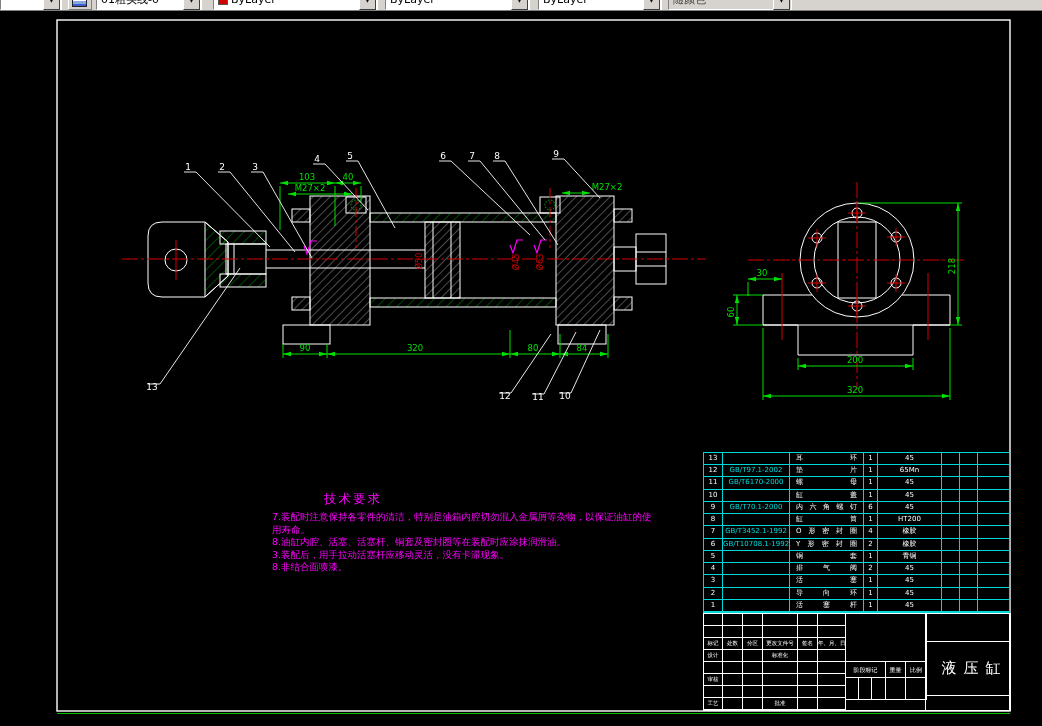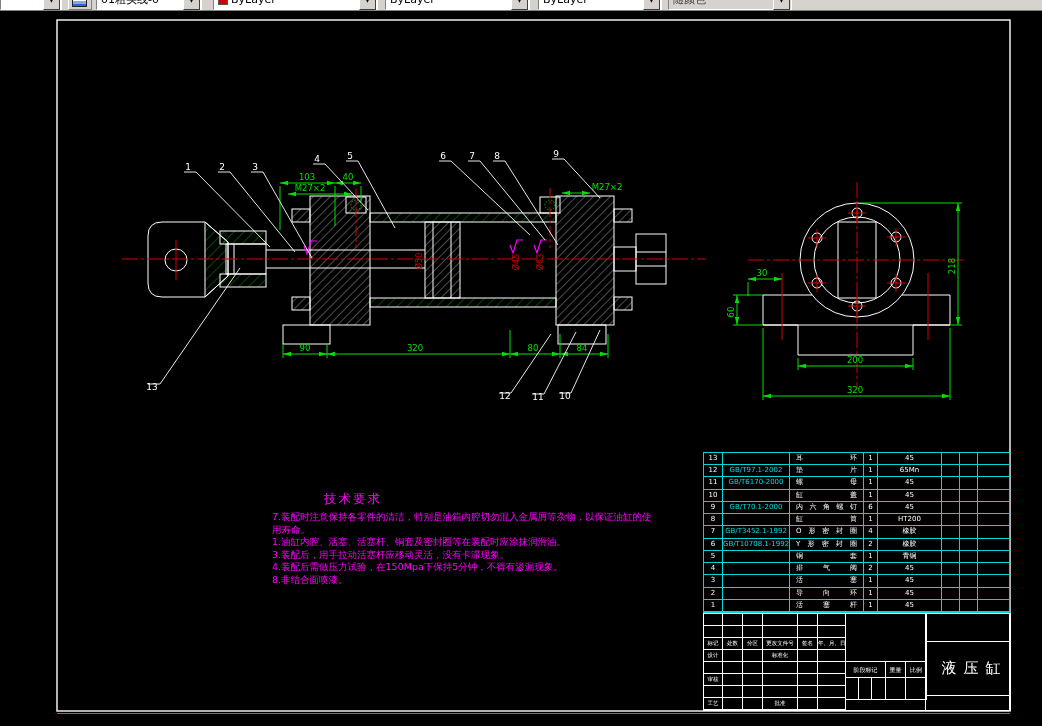--- a/index.html
+++ b/index.html
@@ -295,23 +295,22 @@
       <text x="955" y="266" transform="rotate(-90 955 266)">218</text>
       <text x="855" y="363">200</text>
       <text x="855" y="393">320</text>
     </g>
   </svg>
   </div>
 
   <div id="techreq">
     <div class="tr-title">技术要求</div>
     <div class="tr-item">7.装配时注意保持各零件的清洁，特别是油箱内腔切勿混入金属屑等杂物，以保证油缸的使用寿命。</div>
-    <div class="tr-item">1.油缸内腔、活塞、活塞杆、铜套及密封圈等在装配时应涂抹润滑油。</div>
+    <div class="tr-item">8.油缸内腔、活塞、活塞杆、铜套及密封圈等在装配时应涂抹润滑油。</div>
     <div class="tr-item">3.装配后，用手拉动活塞杆应移动灵活，没有卡滞现象。</div>
-    <div class="tr-item">4.装配后需做压力试验，在150Mpa下保持5分钟，不得有渗漏现象。</div>
     <div class="tr-item">8.非结合面喷漆。</div>
   </div>
 
   <div id="parts">
     <div id="parts-rows">
         <div class="p-row">
           <div class="p-cell c-no">13</div>
           <div class="p-cell c-code"></div>
           <div class="p-cell c-name">
             <span>耳环</span>

